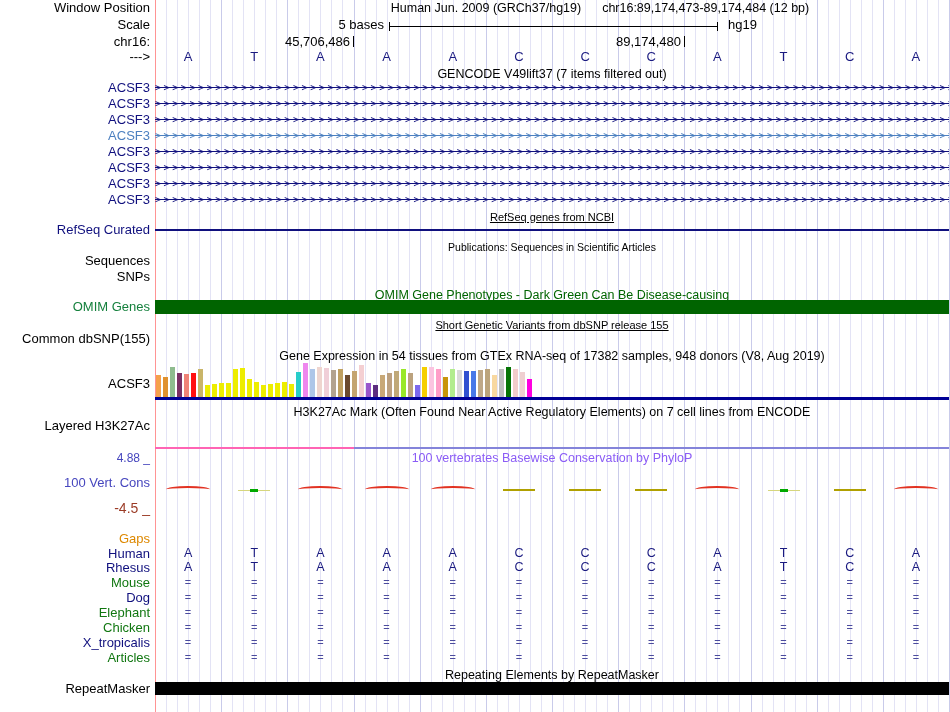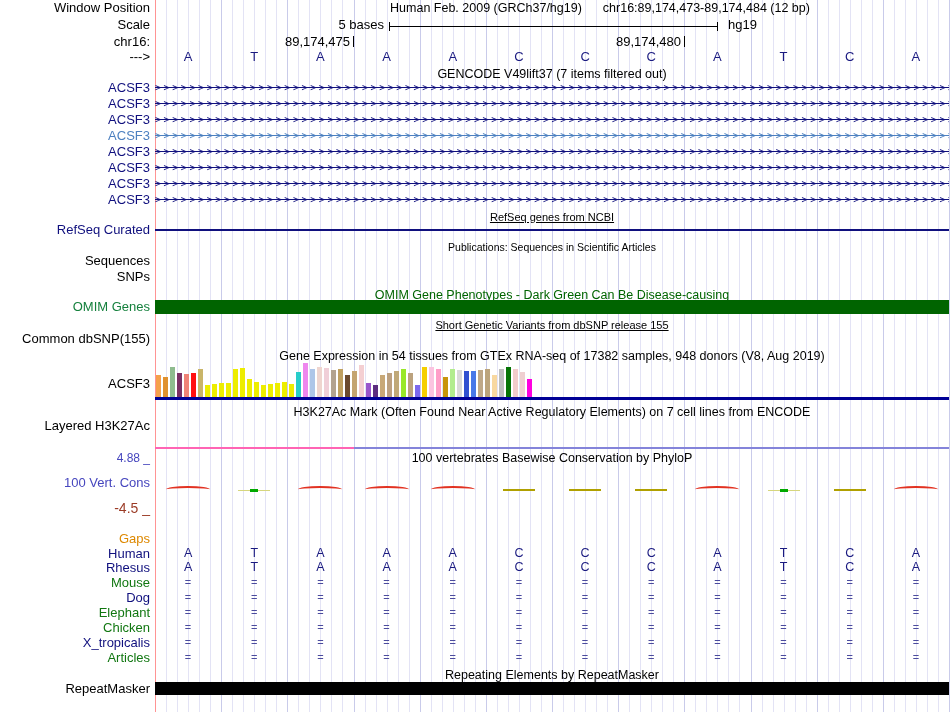--- a/index.html
+++ b/index.html
@@ -99,34 +99,34 @@
       <div class="gline" style="left: 893.861px; background: rgb(227, 227, 245);"></div>
       <div class="gline" style="left: 904.889px; background: rgb(227, 227, 245);"></div>
       <div class="gline" style="left: 915.917px; background: rgb(227, 227, 245);"></div>
       <div class="gline" style="left: 926.944px; background: rgb(227, 227, 245);"></div>
       <div class="gline" style="left: 937.972px; background: rgb(227, 227, 245);"></div>
       <div class="gline" style="left: 949px; background: rgb(201, 203, 234);"></div>
     </div>
 
   <span class="llabel" style="top:1px">Window Position</span>
   <div class="ctitle" style="top:1px;left:255px;width:690px">
-    <span>Human Feb. 2009 (GRCh37/hg19)</span>
+    <span>Human Jun. 2009 (GRCh37/hg19)</span>
     <span style="display:inline-block;width:14px"></span>
     <span>chr16:89,174,473-89,174,484 (12 bp)</span>
   </div>
 
   <span class="llabel" style="top:18px">Scale</span>
   <span class="llabel" style="top:18px;left:240px;width:144px">5 bases</span>
   <div class="tick" style="left:389px;top:22px;height:9px"></div>
   <div style="position:absolute;left:389px;top:26px;width:329px;border-top:1px solid #000"></div>
   <div class="tick" style="left:717px;top:22px;height:9px"></div>
   <span style="position:absolute;left:728px;top:18px;font-size:13px;line-height:14px">hg19</span>
 
   <span class="llabel" style="top:35px">chr16:</span>
-  <span class="llabel" style="top:35px;left:200px;width:150px">89,174,475</span>
+  <span class="llabel" style="top:35px;left:200px;width:150px">45,706,486</span>
   <div class="tick" style="left:353px;top:36px;height:11px"></div>
   <span class="llabel" style="top:35px;left:531px;width:150px">89,174,480</span>
   <div class="tick" style="left:684px;top:36px;height:11px"></div>
 
   <span class="llabel" style="top:50px">---&gt;</span>
   <div id="baserow">
       <div class="base" style="left: 178.083px; top: 50px;">A</div>
       <div class="base" style="left: 244.25px; top: 50px;">T</div>
       <div class="base" style="left: 310.417px; top: 50px;">A</div>
       <div class="base" style="left: 376.583px; top: 50px;">A</div>
@@ -259,21 +259,21 @@
     </div>
   <div class="hline" style="top:397px;height:3px;background:#000096"></div>
 
   <div class="ctitle" style="top:405px">H3K27Ac Mark (Often Found Near Active Regulatory Elements) on 7 cell lines from ENCODE</div>
   <span class="llabel" style="top:419px">Layered H3K27Ac</span>
   <div id="h3ksegs">
       <div style="position: absolute; left: 155px; top: 447px; width: 199px; height: 2px; background: rgb(255, 100, 180);"></div>
       <div style="position: absolute; left: 354px; top: 447px; width: 595px; height: 2px; background: rgb(132, 132, 218);"></div>
     </div>
 
-  <div class="ctitle" style="top:451px;color:#000000">100 vertebrates Basewise Conservation by PhyloP</div>
+  <div class="ctitle" style="top:451px;color:#8b5cf6">100 vertebrates Basewise Conservation by PhyloP</div>
   <span class="llabel" style="top:451px;color:#4646BE;font-size:12px">4.88 _</span>
   <span class="llabel" style="top:476px;color:#4646BE">100 Vert. Cons</span>
   <span class="llabel" style="top:501px;color:#9B3B26;font-size:14px">-4.5 _</span>
   <div id="consmarks">
       <div class="mark" style="left: 166.083px; top: 486px; width: 44px; height: 5px; border-top: 2px solid rgb(226, 50, 34); border-radius: 50% 50% 0px 0px;"></div>
       <div class="mark" style="left: 238.25px; top: 490px; width: 32px; border-top: 1px solid rgb(214, 214, 126);"></div>
       <div class="mark" style="left: 250.25px; top: 489px; width: 8px; border-top: 3px solid rgb(0, 168, 0);"></div>
       <div class="mark" style="left: 298.417px; top: 486px; width: 44px; height: 5px; border-top: 2px solid rgb(226, 50, 34); border-radius: 50% 50% 0px 0px;"></div>
       <div class="mark" style="left: 364.583px; top: 486px; width: 44px; height: 5px; border-top: 2px solid rgb(226, 50, 34); border-radius: 50% 50% 0px 0px;"></div>
       <div class="mark" style="left: 430.75px; top: 486px; width: 44px; height: 5px; border-top: 2px solid rgb(226, 50, 34); border-radius: 50% 50% 0px 0px;"></div>

